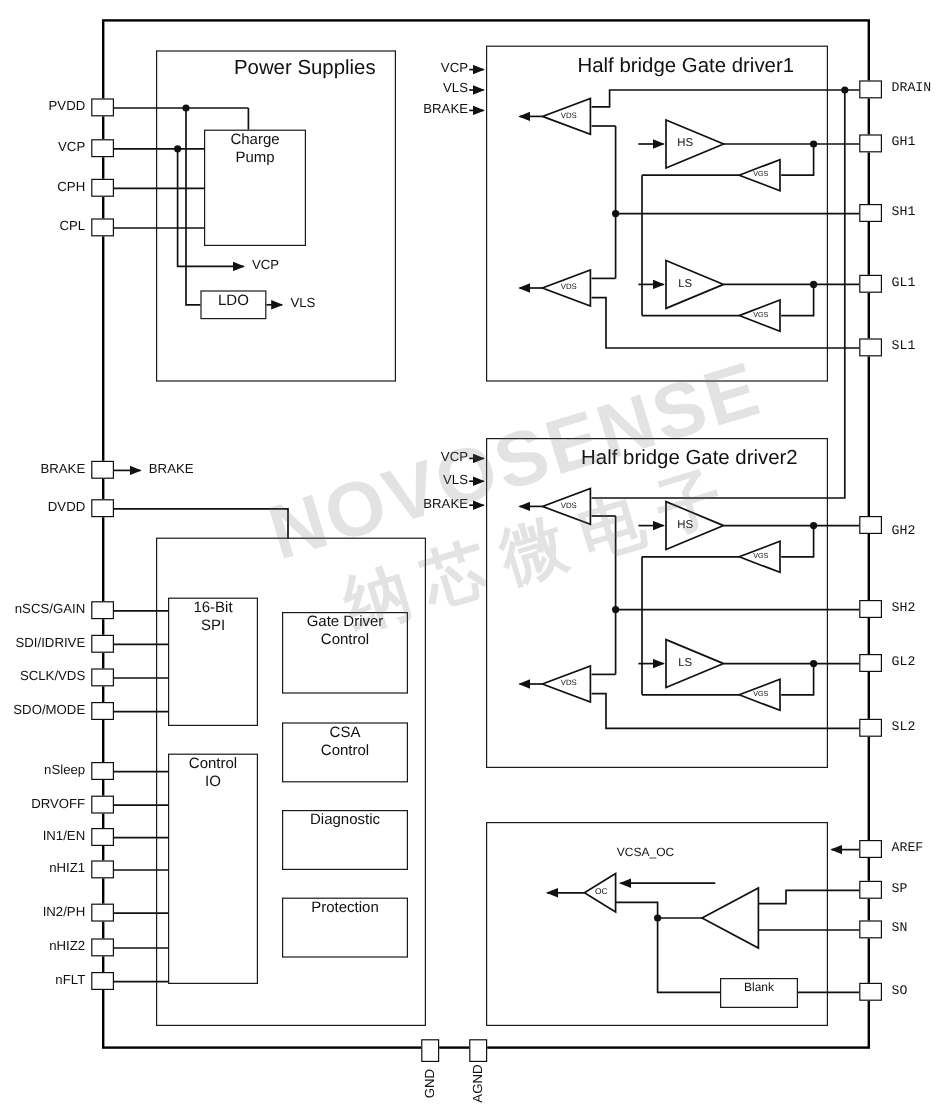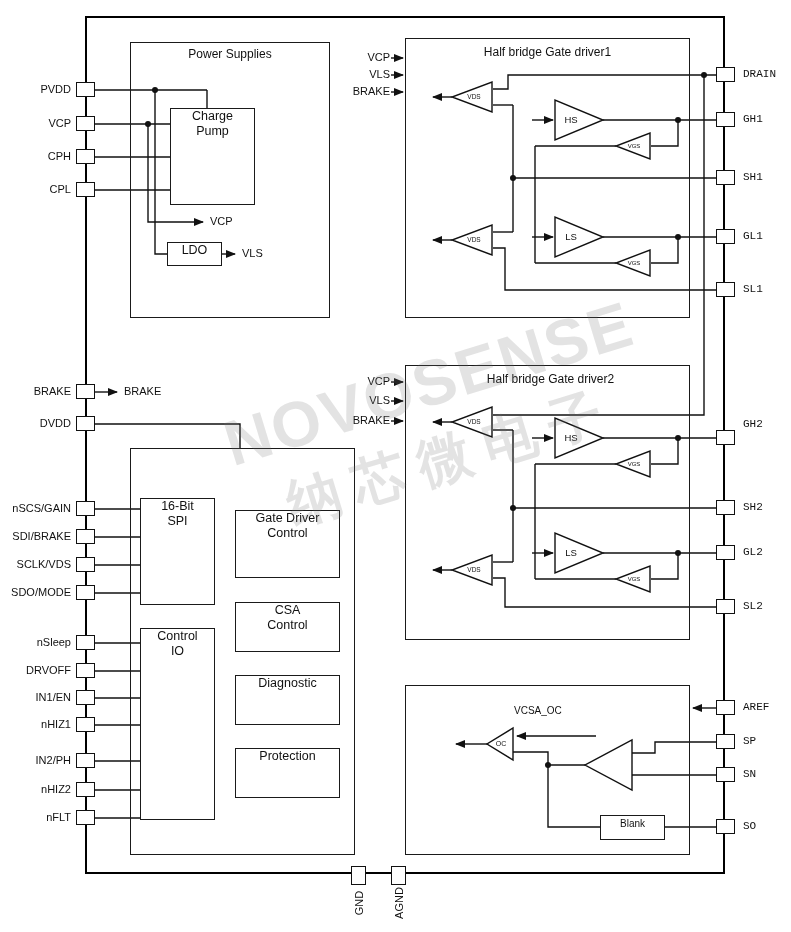--- a/index.html
+++ b/index.html
@@ -5,21 +5,21 @@
   html,body{margin:0;padding:0;background:#fff;}
   #canvas{position:relative;width:791px;height:932px;background:#fff;
           font-family:"Liberation Sans",sans-serif;color:#111;overflow:hidden;}
   .wires{position:absolute;left:0;top:0;z-index:1;}
   .chip{position:absolute;left:85px;top:16px;width:640px;height:858px;
         border:2px solid #000;box-sizing:border-box;z-index:1;background:transparent;}
   .block{position:absolute;border:1.5px solid #1a1a1a;box-sizing:border-box;z-index:2;background:transparent;}
   .ibox{position:absolute;border:1.4px solid #1a1a1a;background:#fff;box-sizing:border-box;
         display:flex;justify-content:center;text-align:center;
         font-size:12.5px;line-height:15px;z-index:3;}
-  .btitle{position:absolute;text-align:center;font-size:12px;z-index:4;}
+  .btitle{position:absolute;text-align:center;font-size:17px;z-index:4;margin-left:24px;}
   .plabel{position:absolute;font-size:11px;line-height:13px;z-index:4;white-space:nowrap;}
   .pl-left{left:0;width:71px;text-align:right;}
   .pl-right{left:743px;font-family:Liberation Mono, monospace;}
   .pbot{position:absolute;font-size:11px;width:44px;text-align:center;
         transform:rotate(-90deg);z-index:4;}
   .din{position:absolute;left:338px;width:52px;text-align:right;font-size:11px;z-index:4;}
   .sig{position:absolute;font-size:11px;z-index:4;white-space:nowrap;}
   .tlab{position:absolute;text-align:center;z-index:4;}
   .t-vds{font-size:6.5px;width:30px;}
   .t-vgs{font-size:6px;width:26px;}
@@ -228,21 +228,21 @@
   <div class="plabel pl-left" style="top:150px">CPH</div>
   <div class="pin" style="left:76px;top:182px"></div>
   <div class="plabel pl-left" style="top:183px">CPL</div>
   <div class="pin" style="left:76px;top:384px"></div>
   <div class="plabel pl-left" style="top:385px">BRAKE</div>
   <div class="pin" style="left:76px;top:416px"></div>
   <div class="plabel pl-left" style="top:417px">DVDD</div>
   <div class="pin" style="left:76px;top:501px"></div>
   <div class="plabel pl-left" style="top:502px">nSCS/GAIN</div>
   <div class="pin" style="left:76px;top:529px"></div>
-  <div class="plabel pl-left" style="top:530px">SDI/BRAKE</div>
+  <div class="plabel pl-left" style="top:530px">SDI/IDRIVE</div>
   <div class="pin" style="left:76px;top:557px"></div>
   <div class="plabel pl-left" style="top:558px">SCLK/VDS</div>
   <div class="pin" style="left:76px;top:585px"></div>
   <div class="plabel pl-left" style="top:586px">SDO/MODE</div>
   <div class="pin" style="left:76px;top:635px"></div>
   <div class="plabel pl-left" style="top:636px">nSleep</div>
   <div class="pin" style="left:76px;top:663px"></div>
   <div class="plabel pl-left" style="top:664px">DRVOFF</div>
   <div class="pin" style="left:76px;top:690px"></div>
   <div class="plabel pl-left" style="top:691px">IN1/EN</div>
@@ -259,21 +259,21 @@
   <div class="plabel pl-right" style="top:68px">DRAIN</div>
   <div class="pin" style="left:716px;top:112px"></div>
   <div class="plabel pl-right" style="top:113px">GH1</div>
   <div class="pin" style="left:716px;top:170px"></div>
   <div class="plabel pl-right" style="top:171px">SH1</div>
   <div class="pin" style="left:716px;top:229px"></div>
   <div class="plabel pl-right" style="top:230px">GL1</div>
   <div class="pin" style="left:716px;top:282px"></div>
   <div class="plabel pl-right" style="top:283px">SL1</div>
   <div class="pin" style="left:716px;top:430px"></div>
-  <div class="plabel pl-right" style="top:418px">GH2</div>
+  <div class="plabel pl-right" style="top:437px">GH2</div>
   <div class="pin" style="left:716px;top:500px"></div>
   <div class="plabel pl-right" style="top:501px">SH2</div>
   <div class="pin" style="left:716px;top:545px"></div>
   <div class="plabel pl-right" style="top:546px">GL2</div>
   <div class="pin" style="left:716px;top:599px"></div>
   <div class="plabel pl-right" style="top:600px">SL2</div>
   <div class="pin" style="left:716px;top:700px"></div>
   <div class="plabel pl-right" style="top:701px">AREF</div>
   <div class="pin" style="left:716px;top:734px"></div>
   <div class="plabel pl-right" style="top:735px">SP</div>

